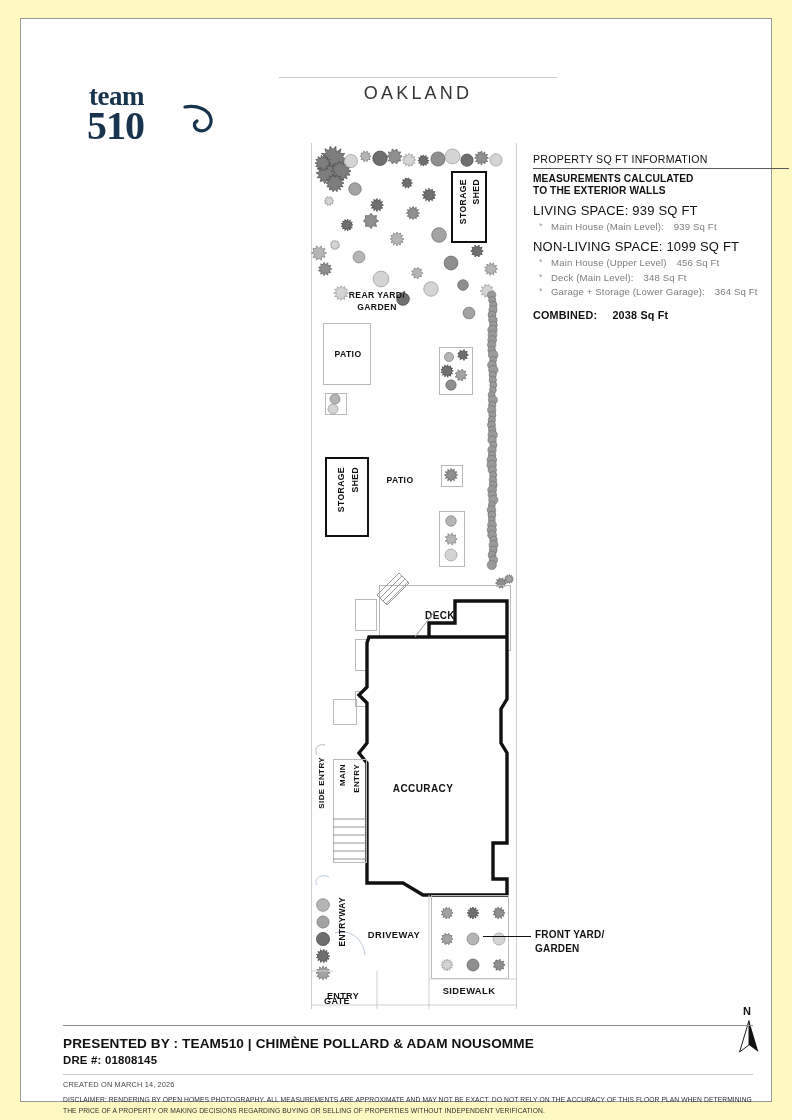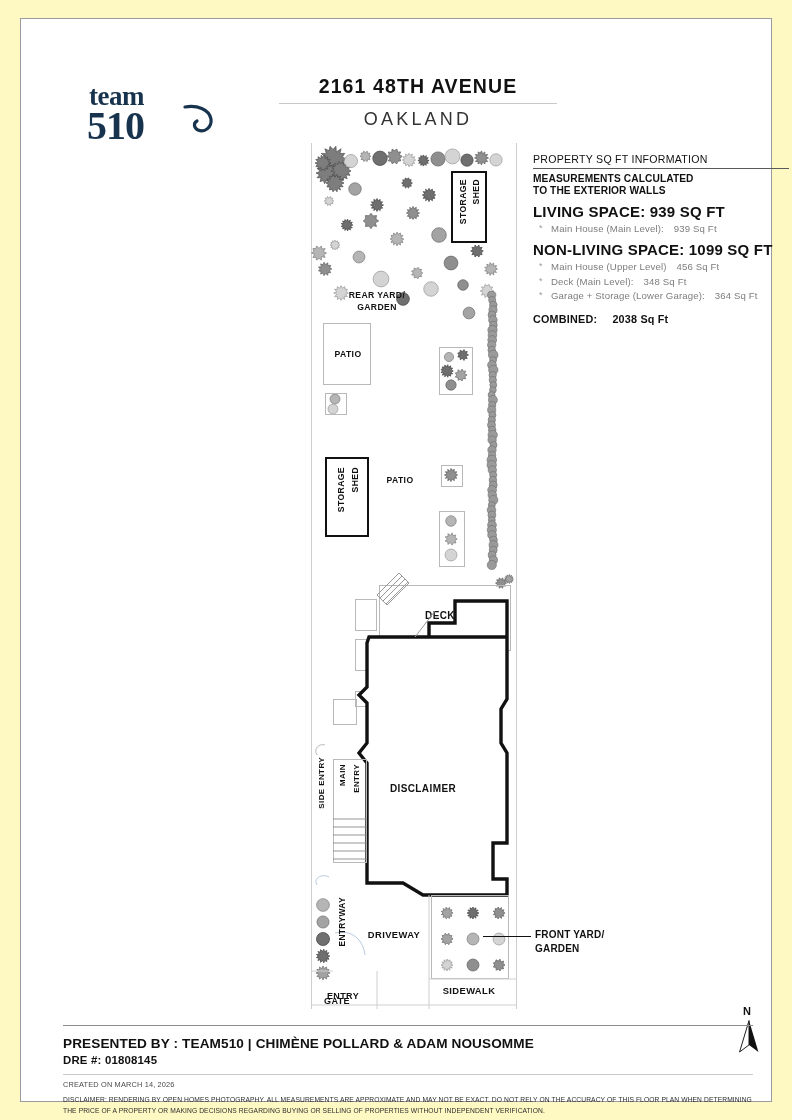--- a/index.html
+++ b/index.html
@@ -17,21 +17,21 @@
   .title-wrap{position:absolute;left:252px;top:54px;width:290px;text-align:center;}
   .addr{font-size:19.5px;font-weight:700;letter-spacing:1.1px;color:#111;line-height:26px;}
   .title-rule{margin:4px 6px 0 6px;height:1px;background:#c9c9c9;}
   .city{font-size:18px;font-weight:400;letter-spacing:3.2px;color:#333;line-height:30px;}
 
   
   .info{position:absolute;left:512px;top:134px;width:256px;}
   .info-h{font-size:10.6px;font-weight:400;letter-spacing:.25px;color:#111;}
   .info-rule{margin:3px 0 4px 0;height:1px;background:#5a5a5a;}
   .info-sub{font-size:10.2px;font-weight:700;color:#111;line-height:12.4px;letter-spacing:.1px;}
-  .info-big{font-size:15px;font-weight:700;color:#111;letter-spacing:.2px;margin-top:5px;}
+  .info-big{font-size:13px;font-weight:400;color:#111;letter-spacing:.2px;margin-top:5px;}
   .bullets{margin:2px 0 0 0;padding:0;list-style:none;}
   .bullets li{font-size:9.6px;color:#7d7d7d;line-height:14.5px;letter-spacing:.15px;position:relative;padding-left:18px;white-space:nowrap;}
   .bullets li .bl{position:absolute;left:6px;top:-1px;font-size:9px;color:#9a9a9a;}
   .bullets li .v{margin-left:7px;}
   .combined{margin-top:9px;font-size:10.8px;font-weight:700;color:#111;letter-spacing:.2px;}
   .combined .cv{margin-left:12px;}
 
   
   .plan{position:absolute;left:290px;top:124px;width:206px;height:866px;}
   .lot{position:absolute;left:0;top:0;width:206px;height:866px;border-left:1px solid #cfcfcf;border-right:1px solid #cfcfcf;box-sizing:border-box;}
@@ -72,21 +72,20 @@
 
     <div class="logo">
       <div class="l1">team</div>
       <div class="l2">510</div>
       <svg class="swash" viewBox="0 0 34 34">
         <path d="M2 4 C14 2, 26 6, 28 16 C29 24, 22 30, 15 27 C11 25, 10 20, 14 18" fill="none" stroke="#17334d" stroke-width="3.2" stroke-linecap="round"></path>
       </svg>
     </div>
 
     <div class="title-wrap">
-      <div class="addr">2161 48TH AVENUE</div>
       <div class="title-rule"></div>
       <div class="city">OAKLAND</div>
     </div>
 
     <div class="info">
       <div class="info-h">PROPERTY SQ FT INFORMATION</div>
       <div class="info-rule"></div>
       <div class="info-sub">MEASUREMENTS CALCULATED</div>
       <div class="info-sub">TO THE EXTERIOR WALLS</div>
 
@@ -300,21 +299,21 @@
       <div class="box thin" style="left:44px;top:496px;width:22px;height:32px;"></div>
       <div class="box thin" style="left:44px;top:548px;width:18px;height:16px;"></div>
       <div class="box thin" style="left:22px;top:556px;width:24px;height:26px;"></div>
 
       <svg class="svgwrap" viewBox="0 0 206 866">
         <path d="M118,494 L196,494 L196,556 L190,566 L190,600 L196,610 L196,700 L182,700 L182,736 L196,736
                  L196,752 L112,752 L92,740 L56,740 L56,620 L48,610 L56,600 L56,560 L48,552 L56,544 L56,500 L58,494 Z
                  M118,494 L118,480 L144,480 L144,458 L196,458 L196,494" fill="#ffffff" stroke="#111111" stroke-width="3.4" stroke-linejoin="miter"></path>
         <path d="M104,494 L124,468" stroke="#9a9a9a" stroke-width="1" fill="none"></path>
       </svg>
-      <div class="lbl" style="left:72px;top:640px;width:80px;font-size:10px;">DISCLAIMER</div>
+      <div class="lbl" style="left:72px;top:640px;width:80px;font-size:10px;">ACCURACY</div>
 
       <div style="position:absolute;left:4px;top:614px;width:16px;height:82px;">
         <div class="lbl lblv" style="left:2px;top:0px;width:82px;font-size:8px;">SIDE ENTRY</div>
       </div>
       <div class="box thin" style="left:22px;top:616px;width:34px;height:104px;">
         <div class="lbl lblv" style="left:4px;top:4px;width:66px;font-size:8px;">MAIN</div>
         <div class="lbl lblv" style="left:18px;top:4px;width:66px;font-size:8px;">ENTRY</div>
       </div>
       <svg class="svgwrap" viewBox="0 0 206 866">
         <g stroke="#8a8a8a" stroke-width="0.9">

